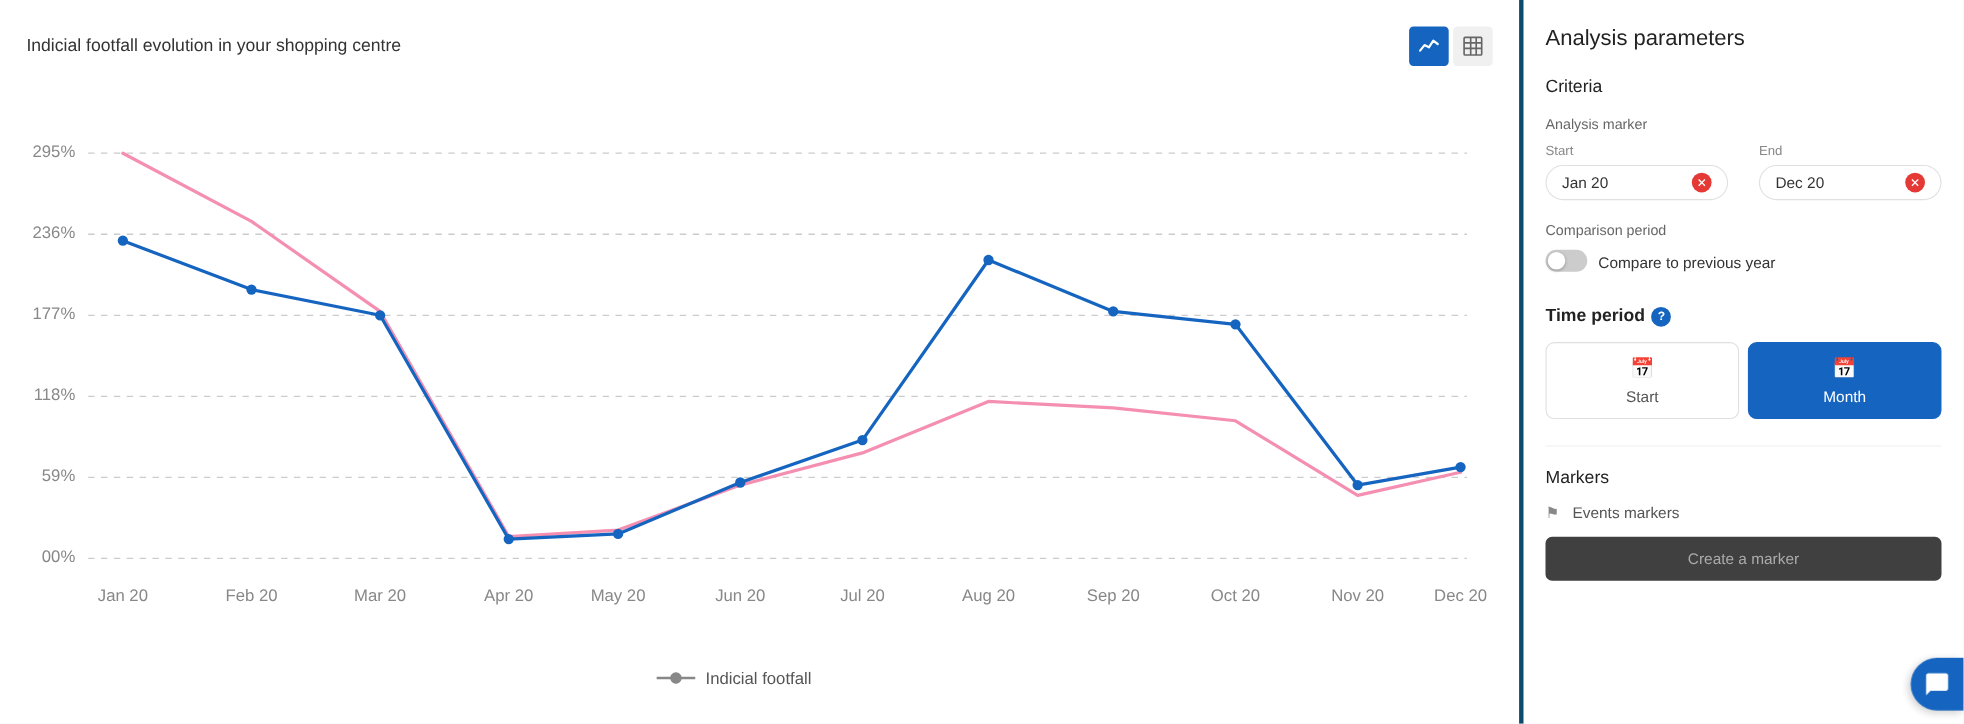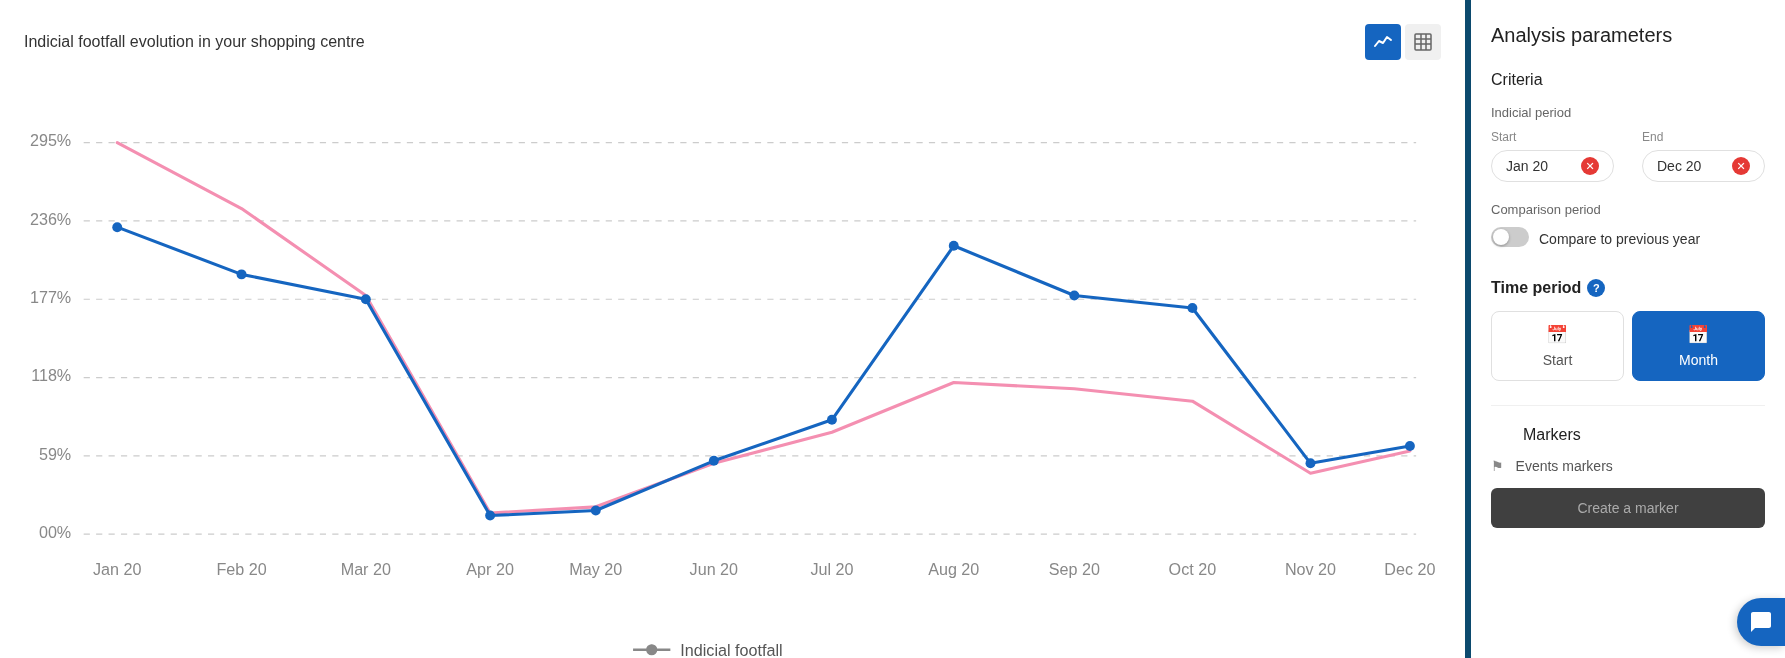--- a/index.html
+++ b/index.html
@@ -58,23 +58,23 @@
       position: relative;
     }
 
     .chart-svg-container {
       width: 100%;
       height: 100%;
     }
 
     
     .right-panel {
-      width: 320px;
+      width: 404px;
       background: #fff;
-      border-left: 6px solid #0c4a6e;
+      border-left: 4px solid #0c4a6e;
       padding: 24px 20px;
       overflow-y: auto;
       flex-shrink: 0;
     }
 
     .panel-title {
       font-size: 20px;
       font-weight: 500;
       color: #222;
       margin-bottom: 24px;
@@ -235,21 +235,20 @@
 
     .markers-section {
       margin-bottom: 20px;
     }
 
     .markers-header {
       display: flex;
       align-items: center;
       gap: 6px;
       margin-bottom: 14px;
-      margin-left: 32px;
     }
 
     .markers-title {
       font-size: 16px;
       font-weight: 500;
       color: #222;
     }
 
     .create-marker-btn {
       width: 100%;
@@ -363,21 +362,21 @@
     </svg>
   </div>
 </div>
 
 <div class="right-panel">
   <h2 class="panel-title">Analysis parameters</h2>
 
   <div>
     <div class="section-title">Criteria</div>
 
-    <div class="subsection-label">Indicial period</div>
+    <div class="subsection-label">Analysis marker</div>
 
     <div class="date-inputs">
       <div class="date-field">
         <div class="date-label">Start</div>
         <div class="date-input-box">
           <span>Jan 20</span>
           <button class="clear-btn">✕</button>
         </div>
       </div>
       <div class="date-field">

